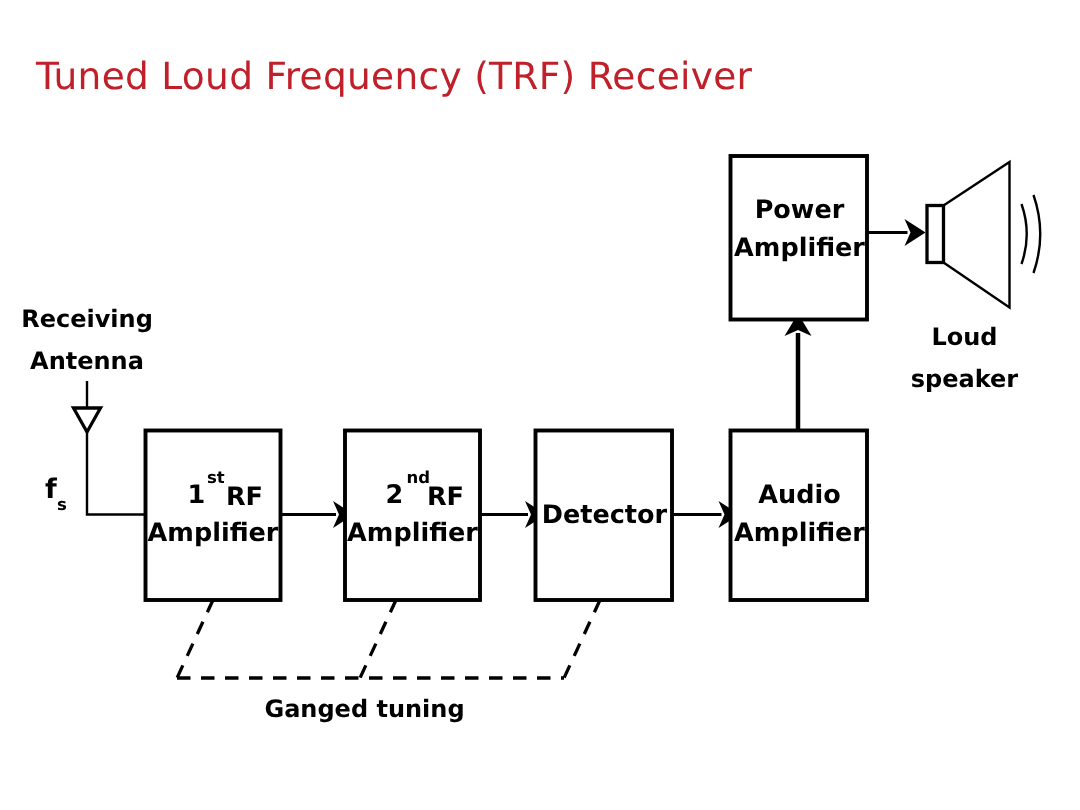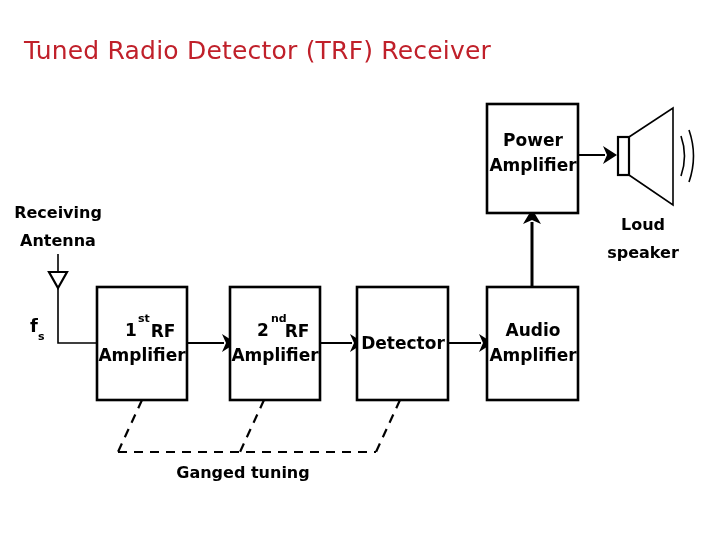--- a/index.html
+++ b/index.html
@@ -99,21 +99,21 @@
     fill: #ffffff;
     stroke: #000000;
     stroke-width: 2.2;
   }
 </style>
 </head>
 <body>
 
 <div id="stage" style="background: rgb(255, 255, 255);">
 
-  <div id="title" style="color: rgb(192, 32, 42);">Tuned Radio Detector (TRF) Receiver</div>
+  <div id="title" style="color: rgb(192, 32, 42);">Tuned Loud Frequency (TRF) Receiver</div>
 
   <svg id="diagram" width="720" height="540" viewBox="0 0 720 540">
 
     <g>
       <text class="note-label" x="58" y="218">Receiving</text>
       <text class="note-label" x="58" y="246">Antenna</text>
 
       <line class="wire-thin" x1="58" y1="254" x2="58" y2="272"></line>
 
       <polygon class="openshape" points="49,272 67,272 58,288"></polygon>

